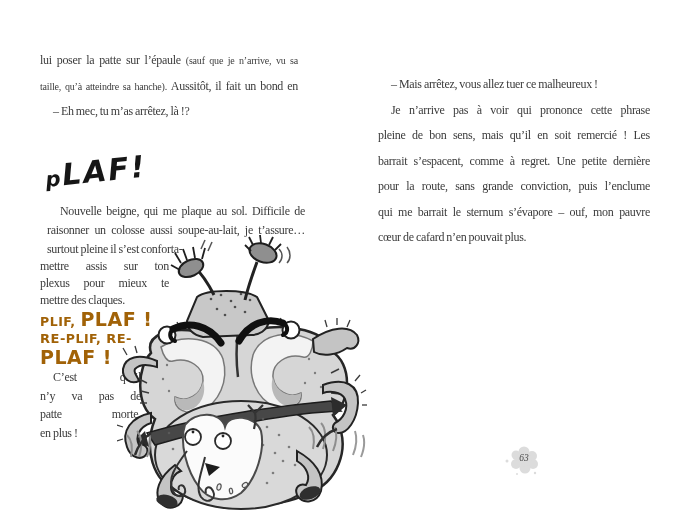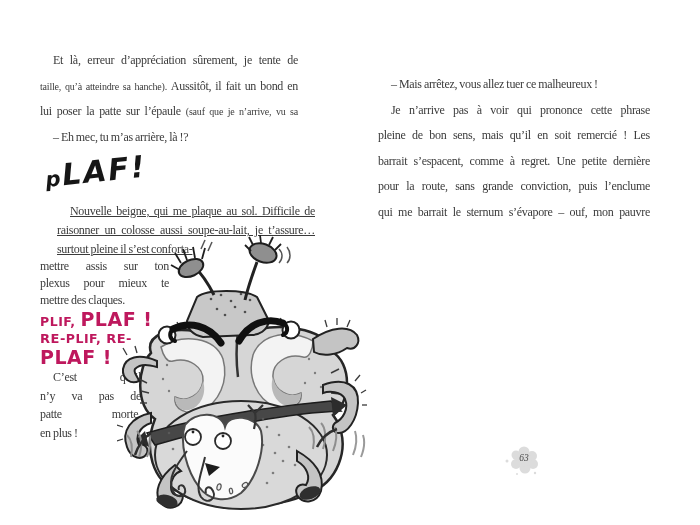--- a/index.html
+++ b/index.html
@@ -4,51 +4,50 @@
 <style>
   html,body{margin:0;padding:0;background:#ffffff;}
   .spread{position:relative;width:700px;height:525px;background:#ffffff;overflow:hidden;
           font-family:"Liberation Serif","DejaVu Serif",serif;color:#3b3b3b;}
   .tb{position:absolute;font-size:12px;letter-spacing:-0.3px;word-spacing:-0.5px;}
   .line{min-height:1em;}
   .just{text-align:justify;text-align-last:justify;}
   .indent{text-indent:13px;}
   .small{font-size:10px;letter-spacing:-0.2px;}
   .para1{left:40px;top:48px;width:258px;line-height:25.5px;}
-  .para2{left:57px;top:202px;width:258px;line-height:19px;text-decoration:underline;}
+  .para2{left:47px;top:202px;width:258px;line-height:19px;}
   .wrapcol{left:40px;top:258px;width:129px;line-height:17px;}
   .para3{left:40px;top:368px;width:101px;line-height:18.5px;}
   .rpara{left:378px;top:72px;width:272px;line-height:25.5px;font-family:Liberation Serif, serif;}
   .plaf-big{position:absolute;left:47px;top:159px;font-family:"DejaVu Sans",sans-serif;
             font-weight:bold;font-style:italic;color:#161616;letter-spacing:2px;
             transform:rotate(-6deg);transform-origin:left bottom;white-space:nowrap;}
   .pb-lead{font-size:21px;}
   .pb-rest{font-size:30px;}
   .ono{position:absolute;left:40px;font-family:"DejaVu Sans",sans-serif;font-weight:bold;
-       color:#be185d;letter-spacing:0.5px;white-space:nowrap;line-height:1;}
+       color:#a16207;letter-spacing:0.5px;white-space:nowrap;line-height:1;}
   .ono1{top:310px;}.ono2{top:330px;}.ono3{top:348px;}
   .ono-s{font-size:12.5px;}.ono-m{font-size:13px;}.ono-l{font-size:19px;}
   .illu{position:absolute;left:117px;top:235px;width:250px;height:290px;}
   .folio{position:absolute;left:504px;top:440px;width:40px;height:42px;font-style:italic;}
   .folio svg{position:absolute;left:0;top:0;}
   .folio-num{position:absolute;left:0;top:13px;width:40px;text-align:center;
              font-size:9.5px;color:#4c4c4c;}
 </style>
 </head>
 <body>
 
 <div class="spread">
 
   <section>
 
     <div class="tb para1">
-      <div class="line just indent">Et là, erreur d’appréciation sûrement, je tente de</div>
+      <div class="line just"><span>lui poser la patte sur l’épaule </span><span class="small">(sauf que je n’arrive, vu sa</span></div>
       <div class="line just"><span class="small">taille, qu’à atteindre sa hanche). </span><span>Aussitôt, il fait un bond en</span></div>
-      <div class="line just"><span>lui poser la patte sur l’épaule </span><span class="small">(sauf que je n’arrive, vu sa</span></div>
-      <div class="line indent">– Eh mec, tu m’as arrière, là !?</div>
+      <div class="line indent">– Eh mec, tu m’as arrêtez, là !?</div>
     </div>
 
     <div class="plaf-big"><span class="pb-lead">p</span><span class="pb-rest">LAF!</span></div>
 
     <div class="tb para2">
       <div class="line just indent">Nouvelle beigne, qui me plaque au sol. Difficile de</div>
       <div class="line just">raisonner un colosse aussi soupe-au-lait, je t’assure…</div>
       <div class="line">surtout pleine il s’est conforta-</div>
     </div>
 
@@ -231,20 +230,21 @@
   </section>
 
   <section>
     <div class="tb rpara">
       <div class="line indent">– Mais arrêtez, vous allez tuer ce malheureux !</div>
       <div class="line just indent">Je n’arrive pas à voir qui prononce cette phrase</div>
       <div class="line just">pleine de bon sens, mais qu’il en soit remercié ! Les</div>
       <div class="line just">barrait s’espacent, comme à regret. Une petite dernière</div>
       <div class="line just">pour la route, sans grande conviction, puis l’enclume</div>
       <div class="line just">qui me barrait le sternum s’évapore – ouf, mon pauvre</div>
+      <div class="line">cœur de cafard n’en pouvait plus.</div>
     </div>
 
     <div class="folio">
       <svg width="40" height="42" viewBox="0 0 40 42">
         <g fill="#dcdcdc">
           <circle cx="20" cy="12" r="5.5"></circle>
           <circle cx="28" cy="16" r="5"></circle>
           <circle cx="29" cy="24" r="5"></circle>
           <circle cx="21" cy="28" r="5.5"></circle>
           <circle cx="12" cy="24" r="5"></circle>

